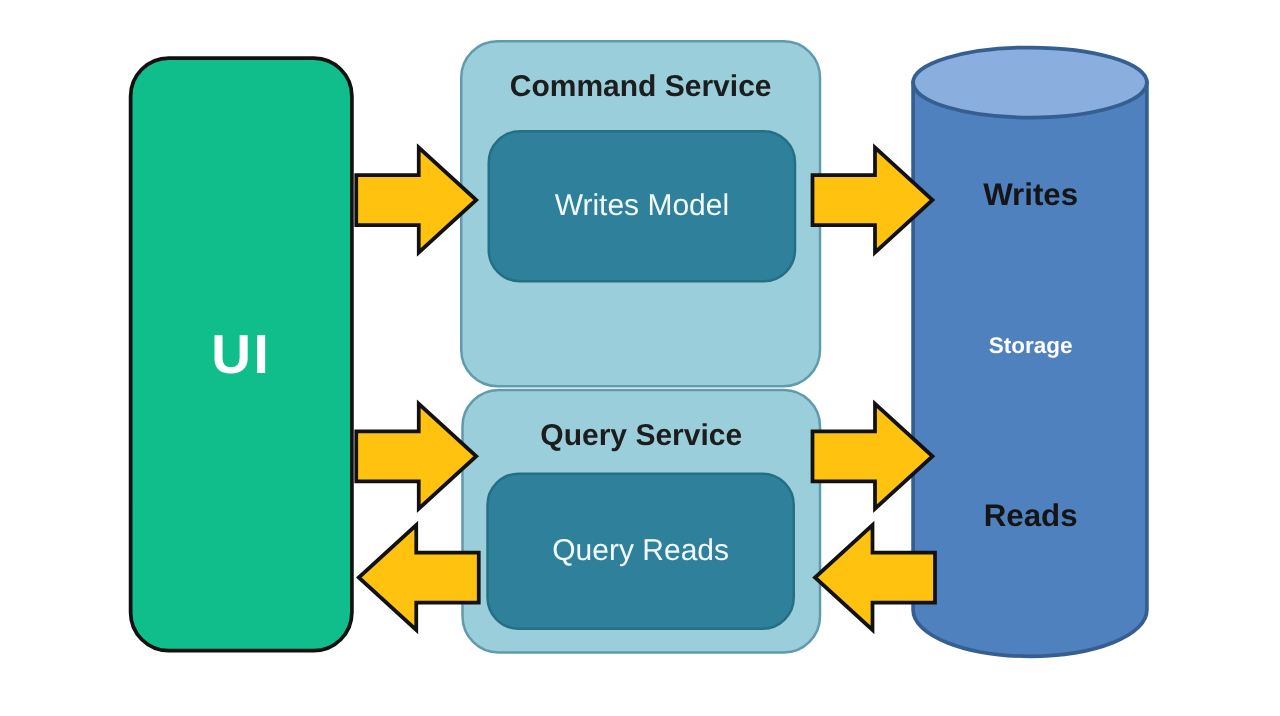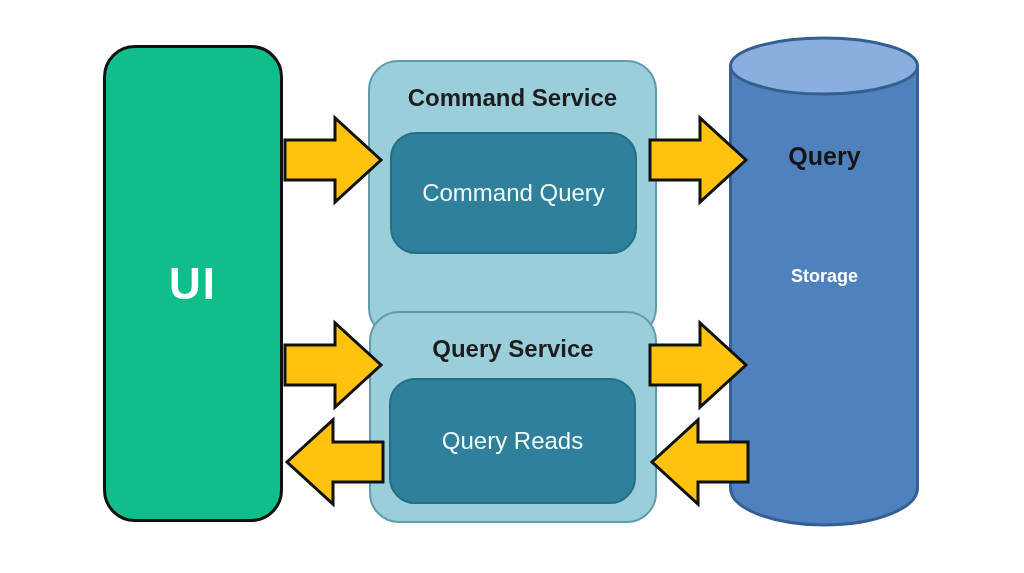--- a/index.html
+++ b/index.html
@@ -35,21 +35,21 @@
     letter-spacing: 2px;
   }
   
   .service-box {
     position: absolute;
     background: #9BCEDB;
     border: 2px solid #5F9BAD;
     border-radius: 30px;
     box-sizing: border-box;
   }
-  .service-box.command { left: 368px; top: 60px; width: 289px; height: 278px; }
+  .service-box.command { left: 368px; top: 32px; width: 289px; height: 278px; }
   .service-box.query   { left: 369px; top: 311px; width: 288px; height: 212px; }
   .service-title {
     margin-top: 22px;
     text-align: center;
     color: #1D1D1D;
     font-size: 24px;
     font-weight: 700;
   }
   
   .model-box {
@@ -108,37 +108,38 @@
 
 <div class="stage">
 
   <div class="ui-box">
     <span class="ui-label">UI</span>
   </div>
 
   <div class="service-box command">
     <div class="service-title">Command Service</div>
     <div class="model-box">
-      <span class="model-label">Command Query</span>
+      <span class="model-label">Writes Model</span>
     </div>
   </div>
 
   <div class="service-box query">
     <div class="service-title">Query Service</div>
     <div class="model-box">
       <span class="model-label">Query Reads</span>
     </div>
   </div>
 
   <svg class="cylinder-svg" viewBox="0 0 194 500" xmlns="http://www.w3.org/2000/svg">
     <path d="M 3.5 31 L 3.5 453 A 93.5 37 0 0 0 190.5 453 L 190.5 31 Z" fill="#4E81BD" stroke="#365F91" stroke-width="3"></path>
     <ellipse cx="97" cy="31" rx="93.5" ry="28" fill="#8AAEDE" stroke="#365F91" stroke-width="3"></ellipse>
   </svg>
-  <div class="storage-label writes">Query</div>
+  <div class="storage-label writes">Writes</div>
   <div class="storage-label storage">Storage</div>
+  <div class="storage-label reads">Reads</div>
 
   <svg class="arrow arrow-1" viewBox="0 0 102 92">
     <polygon points="2,26 52,26 52,4 98,46 52,88 52,66 2,66"></polygon>
   </svg>
   <svg class="arrow arrow-2" viewBox="0 0 102 92">
     <polygon points="2,26 52,26 52,4 98,46 52,88 52,66 2,66"></polygon>
   </svg>
   <svg class="arrow arrow-3" viewBox="0 0 102 92">
     <polygon points="2,26 52,26 52,4 98,46 52,88 52,66 2,66"></polygon>
   </svg>

